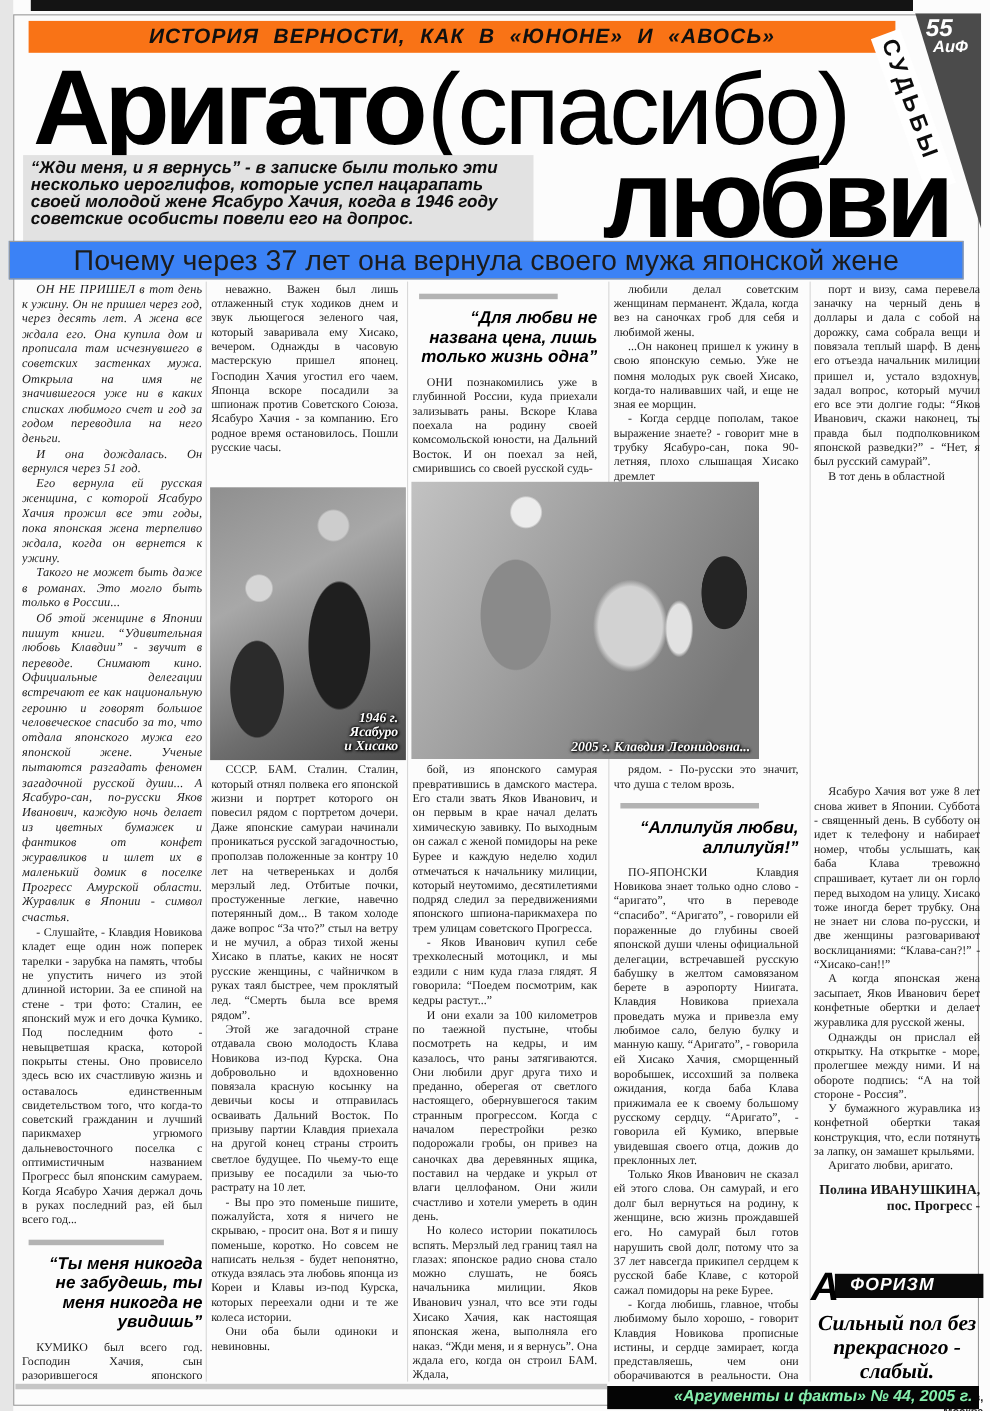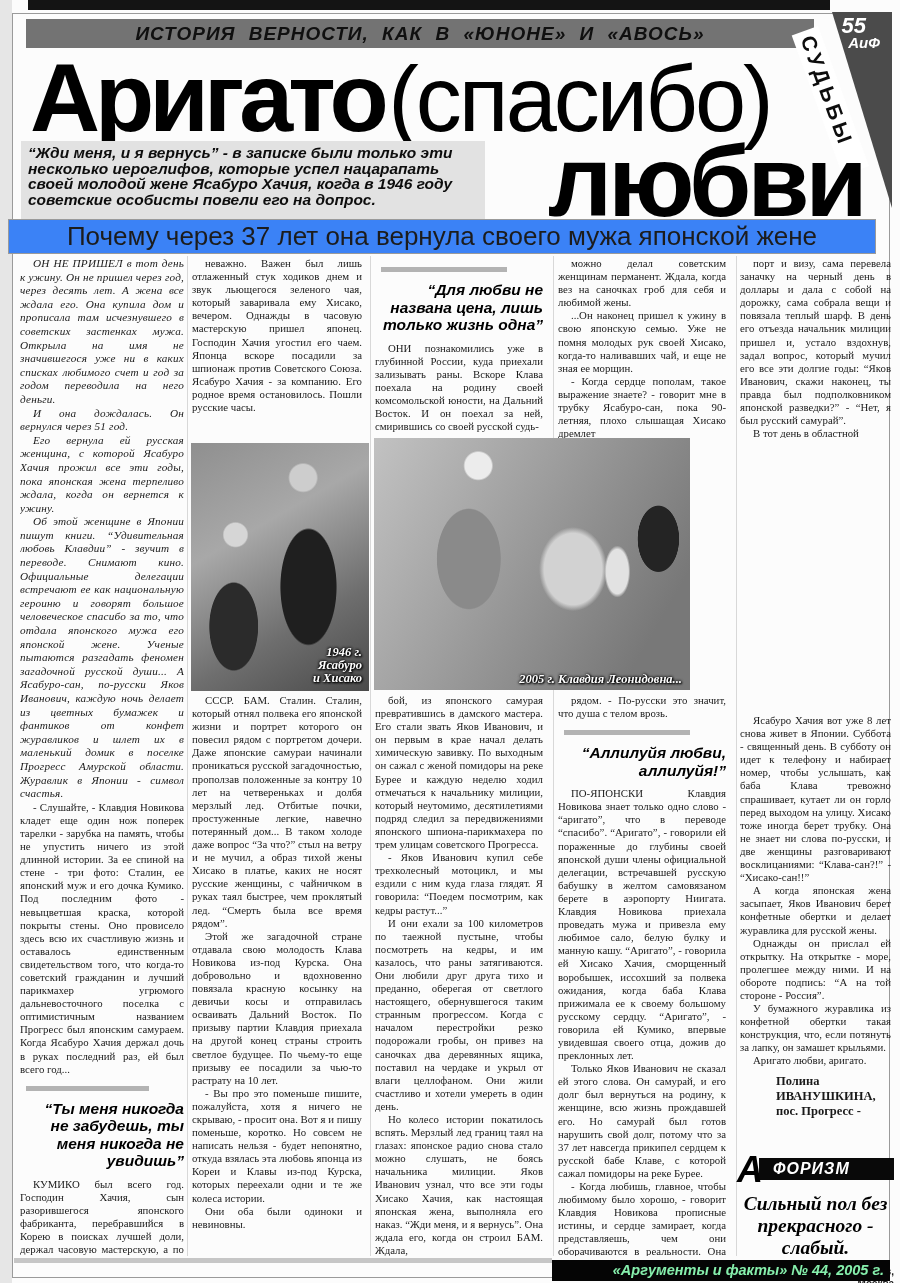--- a/index.html
+++ b/index.html
@@ -2,21 +2,21 @@
 <html><head>
 <meta charset="utf-8">
 <style>
   html,body{margin:0;padding:0;background:#e9e9e9;}
   .page{position:relative;width:900px;height:1283px;background:#fcfcfc;overflow:hidden;
         font-family:"Liberation Serif",serif;color:#1a1a1a;margin:0 auto;}
   .abs{position:absolute;}
   .edge-left{left:0;top:0;width:12px;height:1283px;background:#e6e6e6;}
   .top-strip{left:28px;top:0;width:802px;height:10px;background:#141414;}
   .page-frame{left:12px;top:13px;width:876px;height:1263px;border:1.5px solid #9a9a9a;pointer-events:none;}
-  .kicker{left:26px;top:19px;width:788px;height:29px;background:#737373;color:#101010;
+  .kicker{left:26px;top:19px;width:788px;height:29px;background:#f97316;color:#101010;
           font:700 italic 19px "Liberation Sans",sans-serif;text-align:center;line-height:29px;
           word-spacing:7px;letter-spacing:1px;}
   
   .corner{right:8px;top:12px;width:86px;height:202px;}
   .corner svg{position:absolute;left:0;top:0;}
   .corner-num{position:absolute;top:1px;right:26px;color:#fff;font:700 italic 22px "Liberation Sans",sans-serif;}
   .corner-logo{position:absolute;top:22px;right:12px;color:#fff;font:700 italic 15px "Liberation Sans",sans-serif;}
   .corner-section{position:absolute;left:12px;top:14px;transform:rotate(70deg);transform-origin:0 0;
           background:#fff;color:#0d0d0d;font:700 21px "Liberation Sans",sans-serif;
           letter-spacing:4px;padding:2px 26px 2px 6px;white-space:nowrap;}
@@ -66,21 +66,21 @@
      radial-gradient(circle 15px at 48% 13%, #d8d8d8 88%, transparent),
      radial-gradient(ellipse 40px 28px at 48% 36%, #cfcfcf 78%, transparent 80%),
      radial-gradient(ellipse 54px 100px at 48% 76%, #232323 66%, transparent 68%),
      linear-gradient(180deg,#b0b0b0,#8c8c8c 45%,#565656);}
   .ph-cap{position:absolute;color:#fff;font:700 italic 12.5px "Liberation Serif",serif;
      text-shadow:0 0 3px #000,0 0 3px #000,1px 1px 2px #000;line-height:13px;}
   .cap1{right:7px;bottom:6px;text-align:right;}
   .cap2{right:8px;bottom:4px;}
   .cap3{left:6px;bottom:4px;}
   
-  .byline{margin-top:6px;text-align:left;font:700 12.5px "Liberation Serif",serif;line-height:15px;text-indent:0;margin-left:36px;}
+  .byline{margin-top:6px;text-align:right;font:700 12.5px "Liberation Serif",serif;line-height:15px;text-indent:0;}
   
   .aphorism{left:737px;top:1155px;width:157px;height:102px;}
   .aph-header{position:relative;height:26px;}
   .aph-logo{position:absolute;left:0;top:-6px;font:700 italic 36px "Liberation Sans",sans-serif;color:#000;z-index:2;}
   .aph-title{position:absolute;left:22px;right:0;top:3px;background:#090909;color:#fff;
      font:700 italic 16px "Liberation Sans",sans-serif;padding:2px 2px 2px 14px;letter-spacing:1px;}
   .aph-text{margin-top:12px;font:700 italic 19.5px "Liberation Serif",serif;text-align:center;line-height:22px;color:#000;}
   .aph-sender{margin-top:7px;text-align:right;font:700 10px "Liberation Sans",sans-serif;line-height:12px;color:#222;}
   
   .bottom-rule{left:14px;top:1258px;width:538px;height:5px;background:#c6c6c6;}
@@ -116,20 +116,21 @@
 
   <div class="abs vrule vr1"></div>
   <div class="abs vrule vr2"></div>
   <div class="abs vrule vr3"></div>
   <div class="abs vrule vr4"></div>
 
   <div class="tb c1">
     <p class="it">ОН НЕ ПРИШЕЛ в тот день к ужину. Он не пришел через год, через десять лет. А жена все ждала его. Она купила дом и прописала там исчезнувшего в советских застенках мужа. Открыла на имя не значившегося уже ни в каких списках любимого счет и год за годом переводила на него деньги.</p>
     <p class="it">И она дождалась. Он вернулся через 51 год.</p>
     <p class="it">Его вернула ей русская женщина, с которой Ясабуро Хачия прожил все эти годы, пока японская жена терпеливо ждала, когда он вернется к ужину.</p>
+    <p class="it">Такого не может быть даже в романах. Это могло быть только в России...</p>
     <p class="it">Об этой женщине в Японии пишут книги. “Удивительная любовь Клавдии” - звучит в переводе. Снимают кино. Официальные делегации встречают ее как национальную героиню и говорят большое человеческое спасибо за то, что отдала японского мужа его японской жене. Ученые пытаются разгадать феномен загадочной русской души... А Ясабуро-сан, по-русски Яков Иванович, каждую ночь делает из цветных бумажек и фантиков от конфет журавликов и шлет их в маленький домик в поселке Прогресс Амурской области. Журавлик в Японии - символ счастья.</p>
     <p>- Слушайте, - Клавдия Новикова кладет еще один нож поперек тарелки - зарубка на память, чтобы не упустить ничего из этой длинной истории. За ее спиной на стене - три фото: Сталин, ее японский муж и его дочка Кумико. Под последним фото - невыцветшая краска, которой покрыты стены. Оно провисело здесь всю их счастливую жизнь и оставалось единственным свидетельством того, что когда-то советский гражданин и лучший парикмахер угрюмого дальневосточного поселка с оптимистичным названием Прогресс был японским самураем. Когда Ясабуро Хачия держал дочь в руках последний раз, ей был всего год...</p>
     <div class="pullquote">“Ты меня никогда не забудешь, ты меня никогда не увидишь”</div>
     <p>КУМИКО был всего год. Господин Хачия, сын разорившегося японского фабриканта, перебравшийся в Корею в поисках лучшей доли, держал часовую мастерскую, а по вечерам спешил к дочке и молодой жене. Америка нарушала мирные договоры, братской Корее помогал Советский Союз, но все это было</p>
   </div>
 
   <div class="tb c2t">
     <p>неважно. Важен был лишь отлаженный стук ходиков днем и звук льющегося зеленого чая, который заваривала ему Хисако, вечером. Однажды в часовую мастерскую пришел японец. Господин Хачия угостил его чаем. Японца вскоре посадили за шпионаж против Советского Союза. Ясабуро Хачия - за компанию. Его родное время остановилось. Пошли русские часы.</p>
   </div>
   <div class="tb c2b">
@@ -144,21 +145,21 @@
     <p>ОНИ познакомились уже в глубинной России, куда приехали зализывать раны. Вскоре Клава поехала на родину своей комсомольской юности, на Дальний Восток. И он поехал за ней, смирившись со своей русской судь-</p>
   </div>
   <div class="tb c3b">
     <p>бой, из японского самурая превратившись в дамского мастера. Его стали звать Яков Иванович, и он первым в крае начал делать химическую завивку. По выходным он сажал с женой помидоры на реке Бурее и каждую неделю ходил отмечаться к начальнику милиции, который неутомимо, десятилетиями подряд следил за передвижениями японского шпиона-парикмахера по трем улицам советского Прогресса.</p>
     <p>- Яков Иванович купил себе трехколесный мотоцикл, и мы ездили с ним куда глаза глядят. Я говорила: “Поедем посмотрим, как кедры растут...”</p>
     <p>И они ехали за 100 километров по таежной пустыне, чтобы посмотреть на кедры, и им казалось, что раны затягиваются. Они любили друг друга тихо и преданно, оберегая от светлого настоящего, обернувшегося таким странным прогрессом. Когда с началом перестройки резко подорожали гробы, он привез на саночках два деревянных ящика, поставил на чердаке и укрыл от влаги целлофаном. Они жили счастливо и хотели умереть в один день.</p>
     <p>Но колесо истории покатилось вспять. Мерзлый лед границ таял на глазах: японское радио снова стало можно слушать, не боясь начальника милиции. Яков Иванович узнал, что все эти годы Хисако Хачия, как настоящая японская жена, выполняла его наказ. “Жди меня, и я вернусь”. Она ждала его, когда он строил БАМ. Ждала,</p>
   </div>
 
   <div class="tb c4t">
-    <p>можно делал советским женщинам перманент. Ждала, когда вез на саночках гроб для себя и любимой жены.</p>
+    <p>любили делал советским женщинам перманент. Ждала, когда вез на саночках гроб для себя и любимой жены.</p>
     <p>...Он наконец пришел к ужину в свою японскую семью. Уже не помня молодых рук своей Хисако, когда-то наливавших чай, и еще не зная ее морщин.</p>
     <p>- Когда сердце пополам, такое выражение знаете? - говорит мне в трубку Ясабуро-сан, пока 90-летняя, плохо слышащая Хисако дремлет</p>
   </div>
   <div class="tb c4b">
     <p>рядом. - По-русски это значит, что душа с телом врозь.</p>
     <div class="pullquote">“Аллилуйя любви, аллилуйя!”</div>
     <p>ПО-ЯПОНСКИ Клавдия Новикова знает только одно слово - “аригато”, что в переводе “спасибо”. “Аригато”, - говорили ей пораженные до глубины своей японской души члены официальной делегации, встречавшей русскую бабушку в желтом самовязаном берете в аэропорту Ниигата. Клавдия Новикова приехала проведать мужа и привезла ему любимое сало, белую булку и манную кашу. “Аригато”, - говорила ей Хисако Хачия, сморщенный воробышек, иссохший за полвека ожидания, когда баба Клава прижимала ее к своему большому русскому сердцу. “Аригато”, - говорила ей Кумико, впервые увидевшая своего отца, дожив до преклонных лет.</p>
     <p>Только Яков Иванович не сказал ей этого слова. Он самурай, и его долг был вернуться на родину, к женщине, всю жизнь прождавшей его. Но самурай был готов нарушить свой долг, потому что за 37 лет навсегда прикипел сердцем к русской бабе Клаве, с которой сажал помидоры на реке Бурее.</p>
     <p>- Когда любишь, главное, чтобы любимому было хорошо, - говорит Клавдия Новикова прописные истины, и сердце замирает, когда представляешь, чем они оборачиваются в реальности. Она сама выправила ему загранпас-</p>
   </div>

